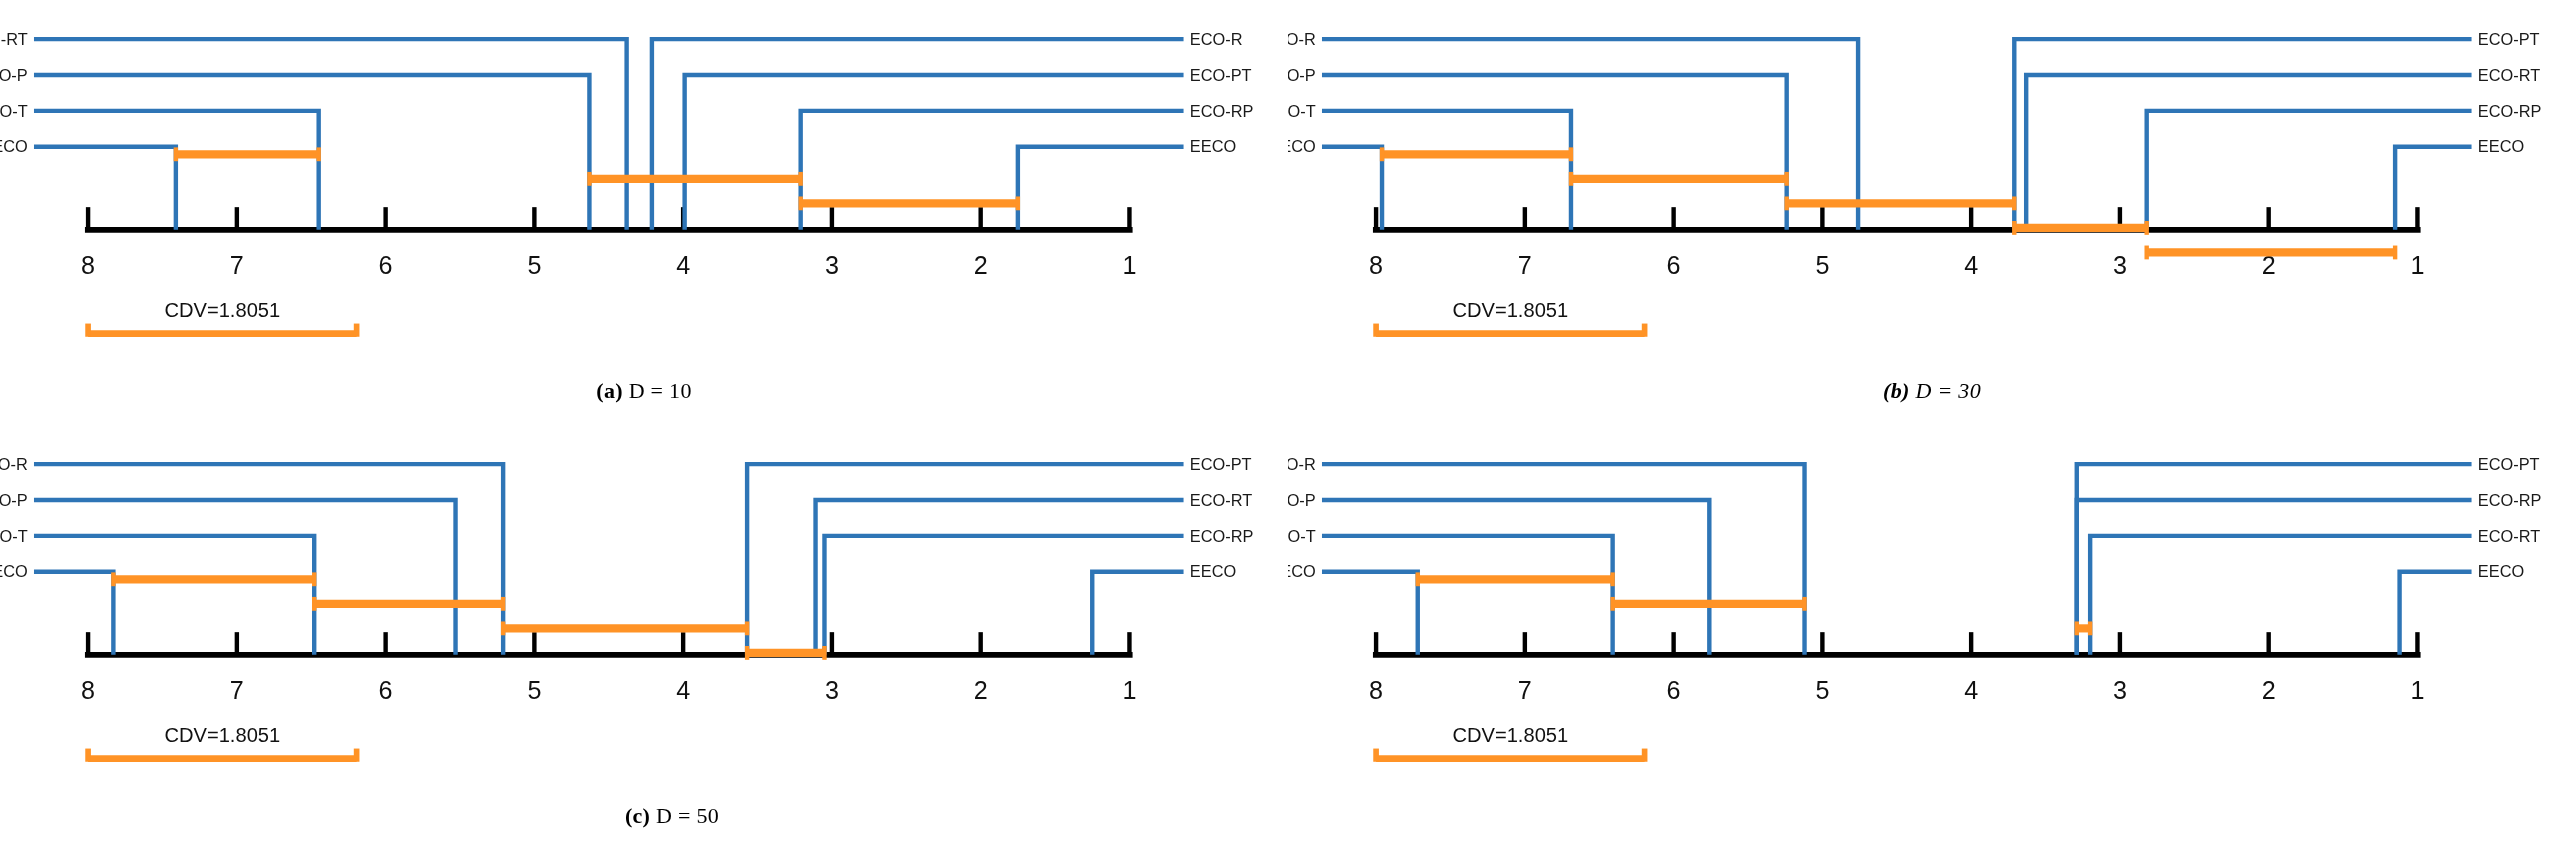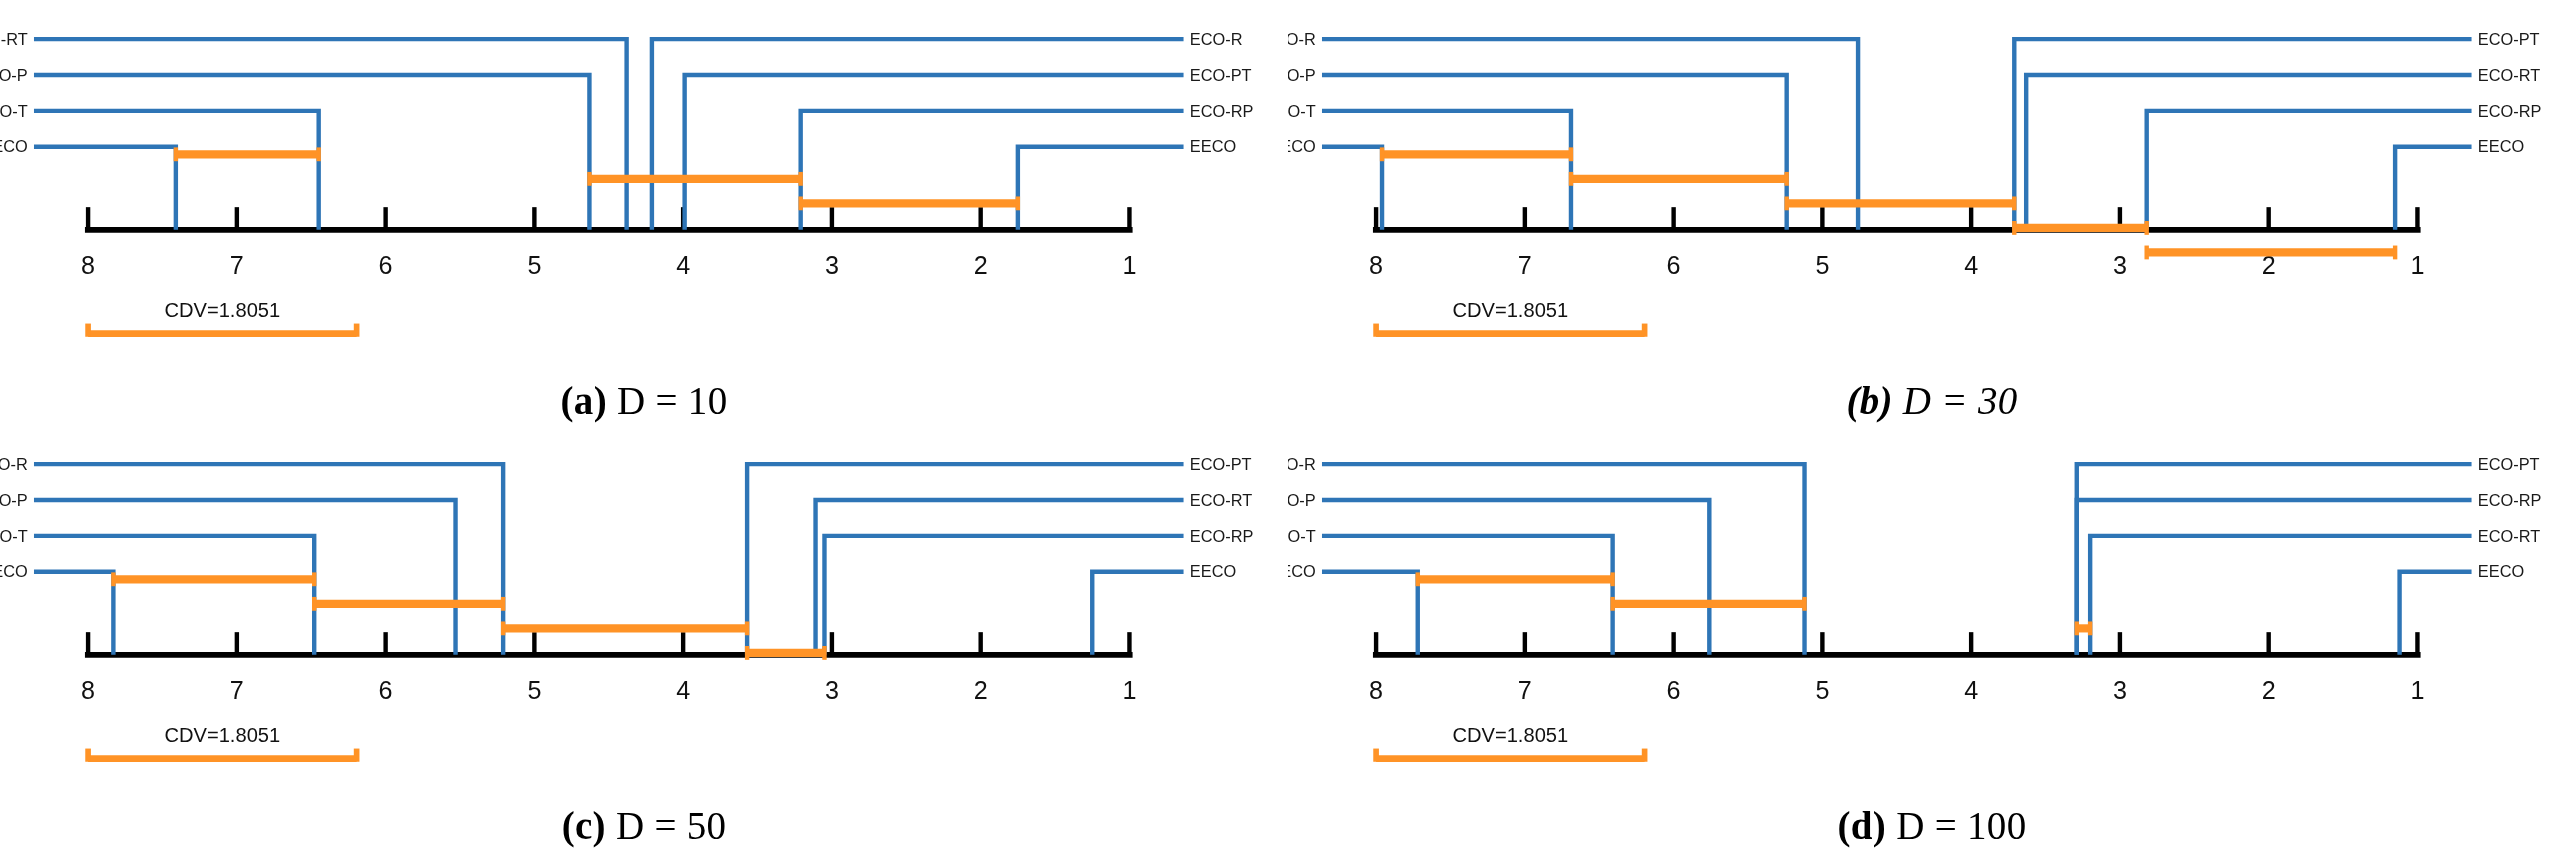--- a/index.html
+++ b/index.html
@@ -2,21 +2,21 @@
 <html style="font-size:10px"><head>
 <meta charset="utf-8">
 <style>
   html,body{margin:0;padding:0;background:#ffffff;}
   body{width:2576px;height:849px;font-family:"Liberation Sans",sans-serif;overflow:hidden;}
   .figure{position:relative;width:2576px;height:849px;background:#fff;}
   .panel{position:absolute;width:1288px;height:425px;}
   .cd-svg{position:absolute;left:0;top:0;}
   .caption{
     position:absolute;width:100%;text-align:center;
-    font-family:"Liberation Serif",serif;font-size:39px;color:#000;
+    font-family:"Liberation Serif",serif;font-size:22px;color:#000;
     letter-spacing:0.3px;
   }
   .caption .tag{font-weight:bold;}
   .lbl{font-family:"Liberation Sans",sans-serif;font-size:26px;fill:#1a1a1a;}
   .tick-lbl{font-family:"Liberation Sans",sans-serif;font-size:40px;fill:#111;}
   .cdv-lbl{font-family:"Liberation Sans",sans-serif;font-size:32px;fill:#111;}
 </style>
 </head>
 <body>
 
@@ -234,21 +234,21 @@
         <line x1="1187.3785714285714" y1="362" x2="1310.3214285714287" y2="362" stroke="#ff9326" stroke-width="13" stroke-linecap="butt"></line>
         <line x1="1187.3785714285714" y1="351" x2="1187.3785714285714" y2="373" stroke="#ff9326" stroke-width="7"></line>
         <line x1="1310.3214285714287" y1="351" x2="1310.3214285714287" y2="373" stroke="#ff9326" stroke-width="7"></line>
         <g>
           <line x1="140" y1="530" x2="566.7772142857142" y2="530" stroke="#ff9326" stroke-width="11" stroke-linecap="butt"></line>
           <line x1="140" y1="514" x2="140" y2="535" stroke="#ff9326" stroke-width="9"></line>
           <line x1="566.7772142857142" y1="514" x2="566.7772142857142" y2="535" stroke="#ff9326" stroke-width="9"></line>
           <text x="353.3886071428571" y="504" text-anchor="middle" class="cdv-lbl">CDV=1.8051</text>
         </g>
       </svg>
-      <div class="caption" style="top: 378px;"><span class="tag">(c)</span><span> D = 50</span></div>
+      <div class="caption" style="top: 378px; margin-left: 28px;"><span class="tag">(c)</span><span> D = 50</span></div>
     </div>
   <div class="panel" id="panel-d" style="left:1288px;top:425px;">
       <svg width="1288" height="425" viewBox="0 0 2047 675" class="cd-svg">
         <g>
           <line x1="135" y1="365" x2="1800" y2="365" stroke="#000000" stroke-width="9" stroke-linecap="butt"></line>
           <line x1="140" y1="361" x2="140" y2="329" stroke="#000000" stroke-width="7"></line>
           <text x="140" y="435" text-anchor="middle" class="tick-lbl">8</text>
           <line x1="376.42857142857144" y1="361" x2="376.42857142857144" y2="329" stroke="#000000" stroke-width="7"></line>
           <text x="376.42857142857144" y="435" text-anchor="middle" class="tick-lbl">7</text>
           <line x1="612.8571428571429" y1="361" x2="612.8571428571429" y2="329" stroke="#000000" stroke-width="7"></line>
@@ -305,16 +305,15 @@
         <line x1="1253.5785714285714" y1="323" x2="1274.857142857143" y2="323" stroke="#ff9326" stroke-width="13" stroke-linecap="butt"></line>
         <line x1="1253.5785714285714" y1="312" x2="1253.5785714285714" y2="334" stroke="#ff9326" stroke-width="7"></line>
         <line x1="1274.857142857143" y1="312" x2="1274.857142857143" y2="334" stroke="#ff9326" stroke-width="7"></line>
         <g>
           <line x1="140" y1="530" x2="566.7772142857142" y2="530" stroke="#ff9326" stroke-width="11" stroke-linecap="butt"></line>
           <line x1="140" y1="514" x2="140" y2="535" stroke="#ff9326" stroke-width="9"></line>
           <line x1="566.7772142857142" y1="514" x2="566.7772142857142" y2="535" stroke="#ff9326" stroke-width="9"></line>
           <text x="353.3886071428571" y="504" text-anchor="middle" class="cdv-lbl">CDV=1.8051</text>
         </g>
       </svg>
-      <div class="caption" style="top: 378px;"><span class="tag">(d)</span><span> D = 100</span></div>
     </div>
 </div>
 
 
 </body></html>

